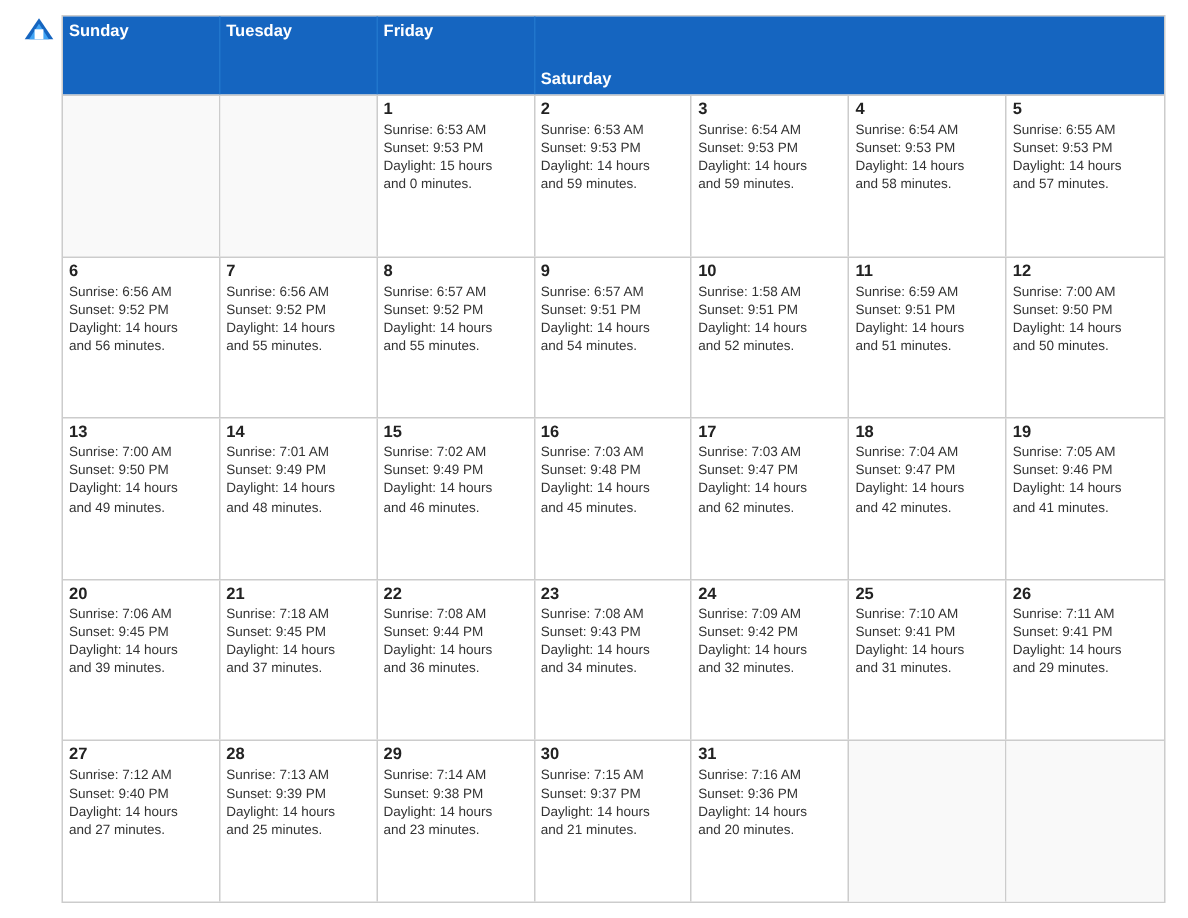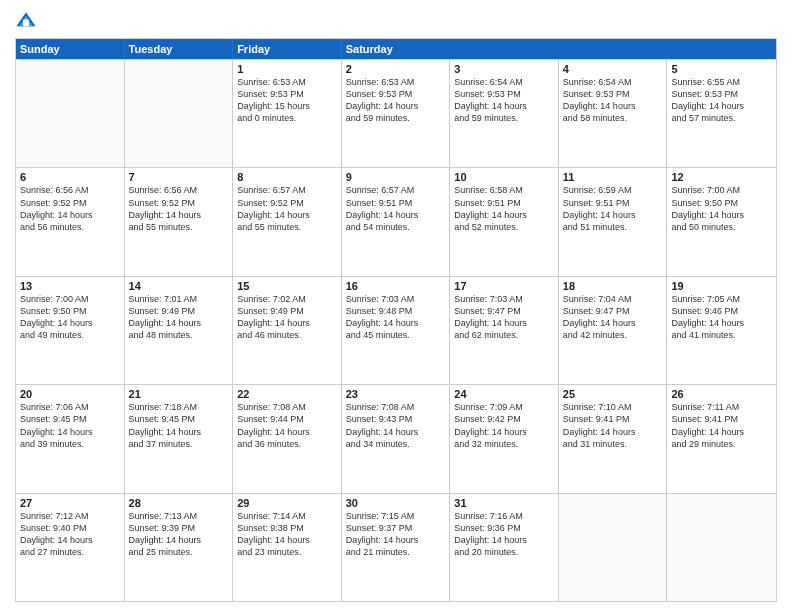--- a/index.html
+++ b/index.html
@@ -8,21 +8,21 @@
       height: 612px;
       font-family: Arial, Helvetica, sans-serif;
       background: #fff;
       overflow: hidden;
     }
     .page {
       width: 792px;
       height: 612px;
       padding: 10px 15px 10px 15px;
       display: flex;
-      flex-direction: column;
+      flex-direction: row;
     }
     .header {
       display: flex;
       justify-content: space-between;
       align-items: flex-start;
       margin-bottom: 6px;
     }
     .logo {
       display: flex;
       align-items: center;
@@ -68,21 +68,21 @@
       background: #1565c0;
     }
     .cal-header-cell {
       color: #fff;
       font-size: 11px;
       font-weight: bold;
       padding: 4px 4px;
       border-right: 1px solid #2176cc;
       text-align: left;
     }
-    .cal-header-cell:last-child { border-right: none; }
+    .cal-header-cell:last-child { border-right: none; margin-top: 32px; }
     .cal-body {
       display: flex;
       flex-direction: column;
       flex: 1;
     }
     .cal-row {
       display: grid;
       grid-template-columns: repeat(7, 1fr);
       flex: 1;
       border-top: 1px solid #ccc;
@@ -205,21 +205,21 @@
           </div>
           <div class="cal-cell">
             <span class="day-num">9</span>
             <span class="cell-line">Sunrise: 6:57 AM</span>
             <span class="cell-line">Sunset: 9:51 PM</span>
             <span class="cell-line">Daylight: 14 hours</span>
             <span class="cell-line">and 54 minutes.</span>
           </div>
           <div class="cal-cell">
             <span class="day-num">10</span>
-            <span class="cell-line">Sunrise: 6:58 AM</span>
+            <span class="cell-line">Sunrise: 1:58 AM</span>
             <span class="cell-line">Sunset: 9:51 PM</span>
             <span class="cell-line">Daylight: 14 hours</span>
             <span class="cell-line">and 52 minutes.</span>
           </div>
           <div class="cal-cell">
             <span class="day-num">11</span>
             <span class="cell-line">Sunrise: 6:59 AM</span>
             <span class="cell-line">Sunset: 9:51 PM</span>
             <span class="cell-line">Daylight: 14 hours</span>
             <span class="cell-line">and 51 minutes.</span>

